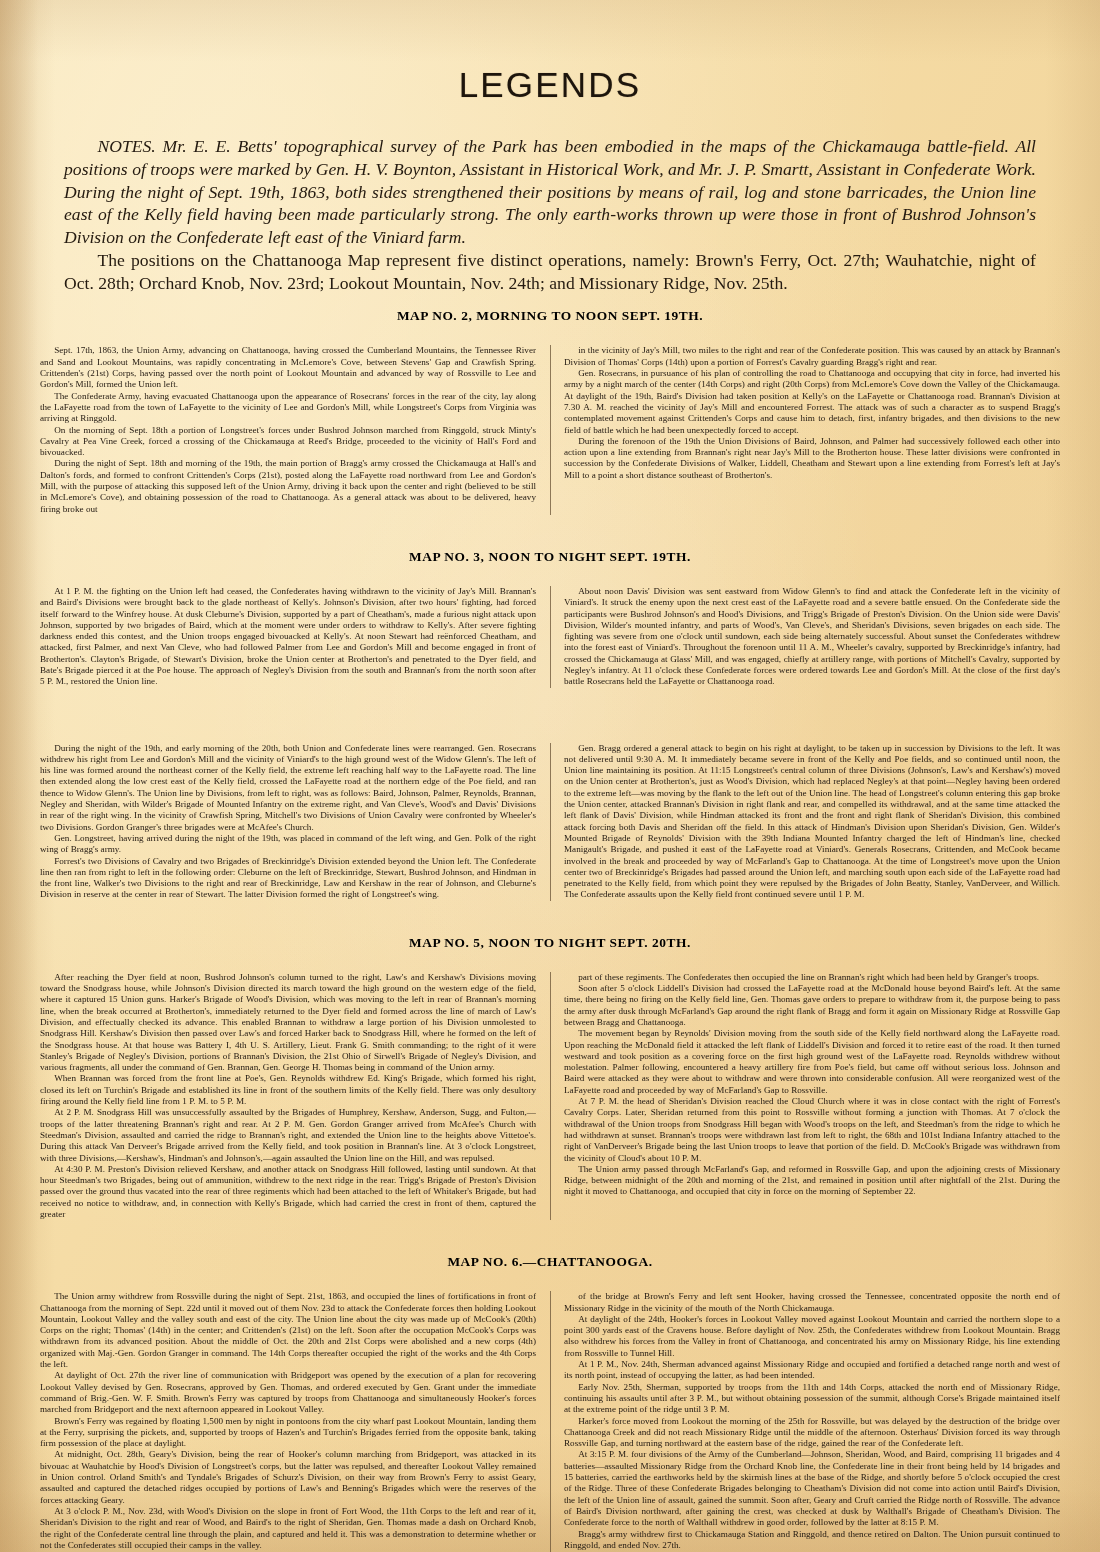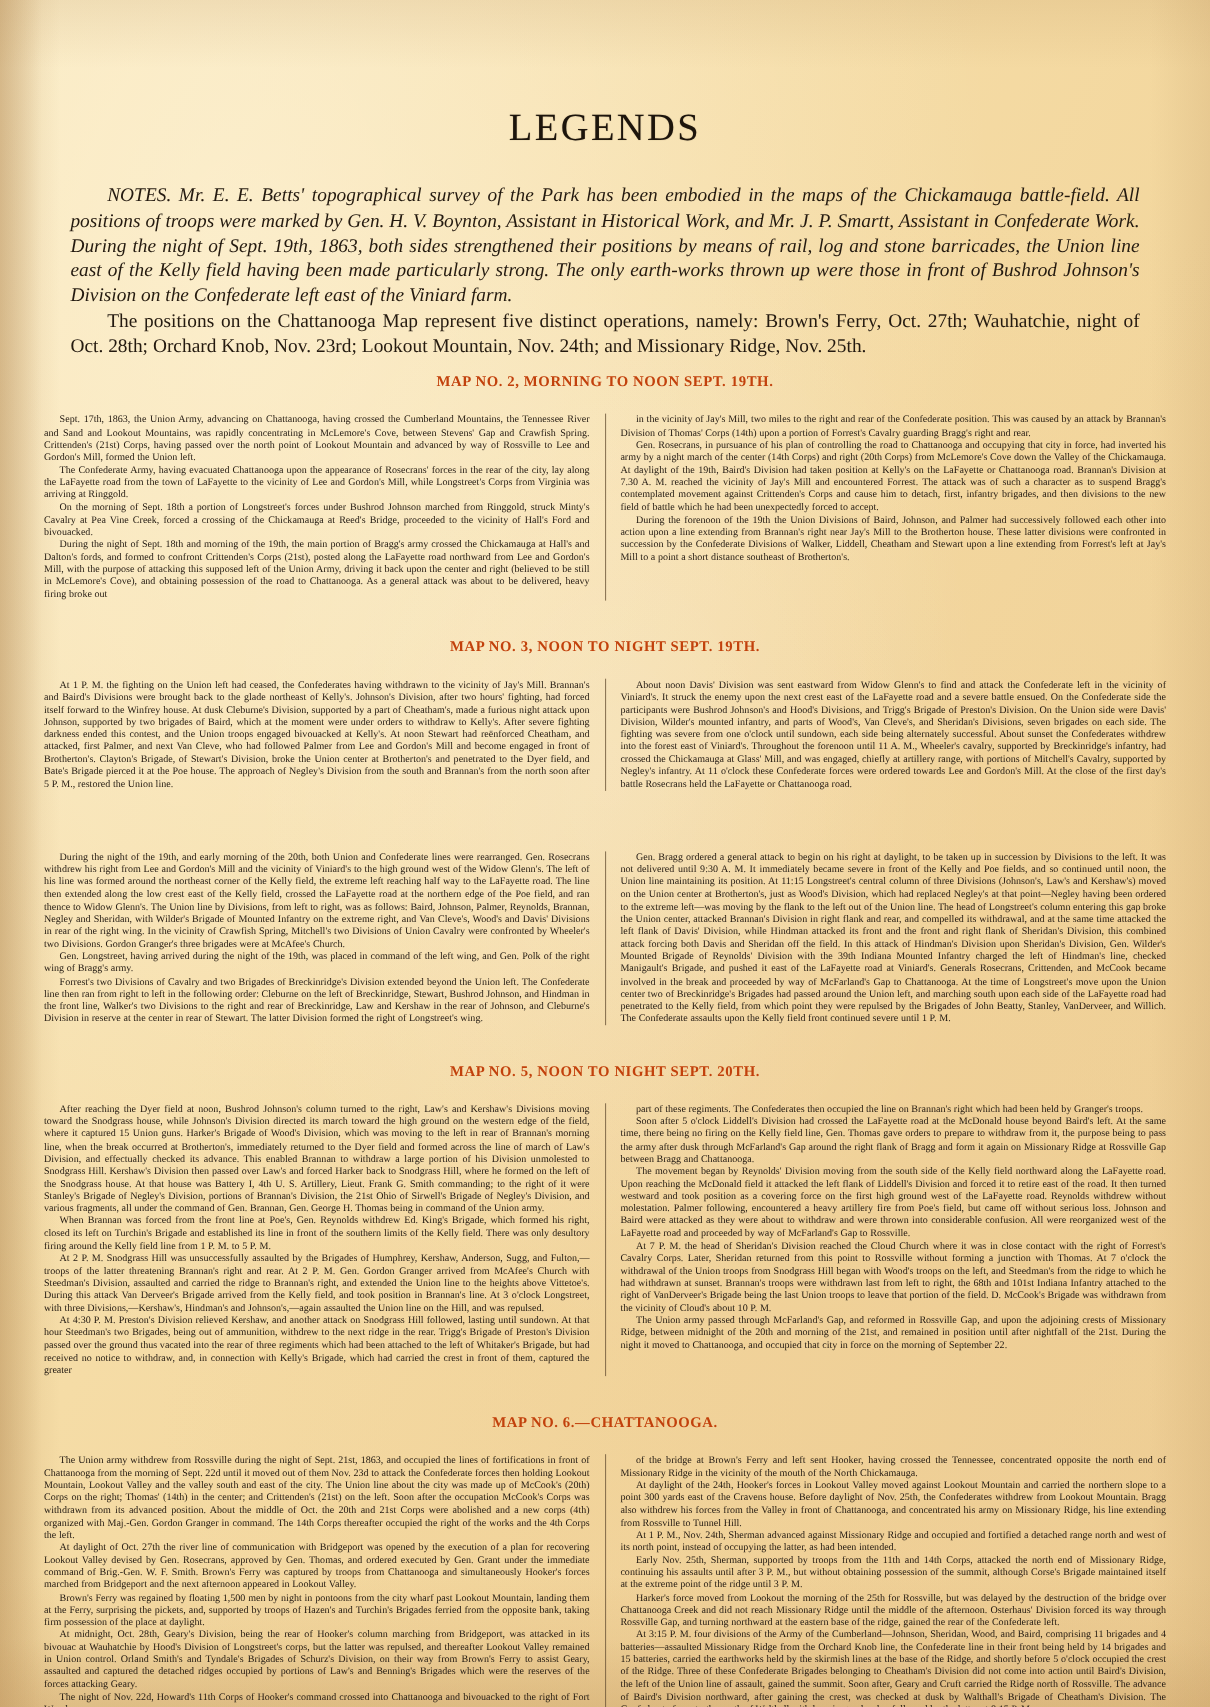--- a/index.html
+++ b/index.html
@@ -53,26 +53,26 @@
   }
 
   .content {
     position: relative;
     z-index: 2;
     padding: 0 40px;
   }
 
   h1.title {
     text-align: center;
-    font-family: Liberation Serif, serif;
+    font-family: Liberation Sans, sans-serif;
     font-size: 35px;
     font-weight: normal;
     letter-spacing: 2.2px;
     margin: 0;
-    padding-top: 96px;
+    padding-top: 65px;
     color: #1d150c;
     text-shadow: 0 0 1px rgba(40,25,10,0.35);
   }
 
   .notes {
     margin: 30px 24px 0 24px;
     font-size: 17.6px;
     line-height: 1.295;
     text-align: justify;
     text-justify: inter-word;
@@ -87,21 +87,21 @@
     font-style: italic;
   }
 
   .map-heading {
     text-align: center;
     font-size: 13.4px;
     font-weight: bold;
     letter-spacing: 0.55px;
     margin: 0;
     padding: 0;
-    color: #c2410c;
+    color: #000000;
   }
 
   .section {
     margin-top: 0;
   }
   .cols {
     display: flex;
     width: 1020px;
     margin: 12px auto;
     box-sizing: border-box;
@@ -243,21 +243,20 @@
     <div class="section">
       <div class="spacer-section"></div>
       <div class="map-heading">MAP NO. 6.—CHATTANOOGA.</div>
       <div class="spacer-after-hdr"></div>
       <div class="cols">
         <div class="col">
           <p>The Union army withdrew from Rossville during the night of Sept. 21st, 1863, and occupied the lines of fortifications in front of Chattanooga from the morning of Sept. 22d until it moved out of them Nov. 23d to attack the Confederate forces then holding Lookout Mountain, Lookout Valley and the valley south and east of the city.  The Union line about the city was made up of McCook's (20th) Corps on the right; Thomas' (14th) in the center; and Crittenden's (21st) on the left.  Soon after the occupation McCook's Corps was withdrawn from its advanced position.  About the middle of Oct. the 20th and 21st Corps were abolished and a new corps (4th) organized with Maj.-Gen. Gordon Granger in command.  The 14th Corps thereafter occupied the right of the works and the 4th Corps the left.</p>
           <p>At daylight of Oct. 27th the river line of communication with Bridgeport was opened by the execution of a plan for recovering Lookout Valley devised by Gen. Rosecrans, approved by Gen. Thomas, and ordered executed by Gen. Grant under the immediate command of Brig.-Gen. W. F. Smith.  Brown's Ferry was captured by troops from Chattanooga and simultaneously Hooker's forces marched from Bridgeport and the next afternoon appeared in Lookout Valley.</p>
           <p>Brown's Ferry was regained by floating 1,500 men by night in pontoons from the city wharf past Lookout Mountain, landing them at the Ferry, surprising the pickets, and, supported by troops of Hazen's and Turchin's Brigades ferried from the opposite bank, taking firm possession of the place at daylight.</p>
           <p>At midnight, Oct. 28th, Geary's Division, being the rear of Hooker's column marching from Bridgeport, was attacked in its bivouac at Wauhatchie by Hood's Division of Longstreet's corps, but the latter was repulsed, and thereafter Lookout Valley remained in Union control.  Orland Smith's and Tyndale's Brigades of Schurz's Division, on their way from Brown's Ferry to assist Geary, assaulted and captured the detached ridges occupied by portions of Law's and Benning's Brigades which were the reserves of the forces attacking Geary.</p>
-          <p>The night of Nov. 22d, Howard's 11th Corps of Hooker's command crossed into Chattanooga and bivouacked to the right of Fort Wood.</p>
           <p>At 3 o'clock P. M., Nov. 23d, with Wood's Division on the slope in front of Fort Wood, the 11th Corps to the left and rear of it, Sheridan's Division to the right and rear of Wood, and Baird's to the right of Sheridan, Gen. Thomas made a dash on Orchard Knob, the right of the Confederate central line through the plain, and captured and held it.  This was a demonstration to determine whether or not the Confederates still occupied their camps in the valley.</p>
           <p>The night of Nov. 23d, Sherman's army, except Osterhaus' Division, which was cut off by the breaking</p>
         </div>
         <div class="col-gap">
             <div class="rule"></div>
           </div>
         <div class="col">
           <p>of the bridge at Brown's Ferry and left sent Hooker, having crossed the Tennessee, concentrated opposite the north end of Missionary Ridge in the vicinity of the mouth of the North Chickamauga.</p>
           <p>At daylight of the 24th, Hooker's forces in Lookout Valley moved against Lookout Mountain and carried the northern slope to a point 300 yards east of the Cravens house.  Before daylight of Nov. 25th, the Confederates withdrew from Lookout Mountain.  Bragg also withdrew his forces from the Valley in front of Chattanooga, and concentrated his army on Missionary Ridge, his line extending from Rossville to Tunnel Hill.</p>
           <p>At 1 P. M., Nov. 24th, Sherman advanced against Missionary Ridge and occupied and fortified a detached range north and west of its north point, instead of occupying the latter, as had been intended.</p>

